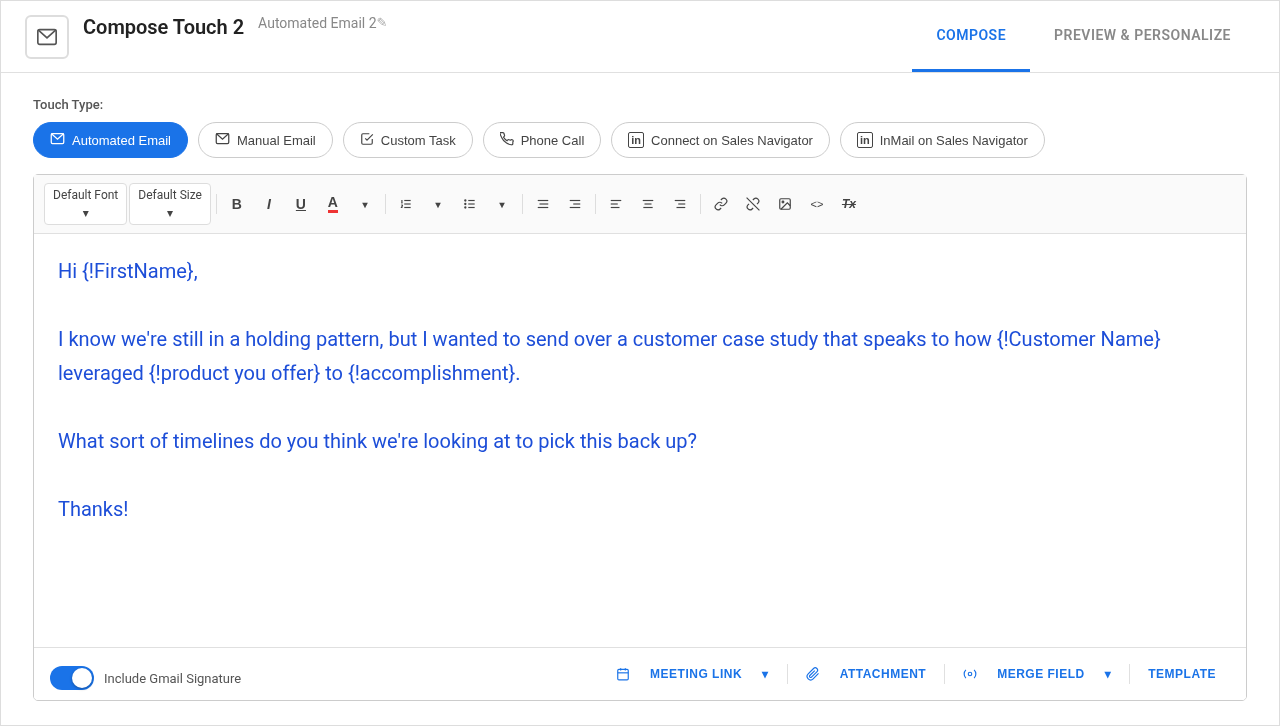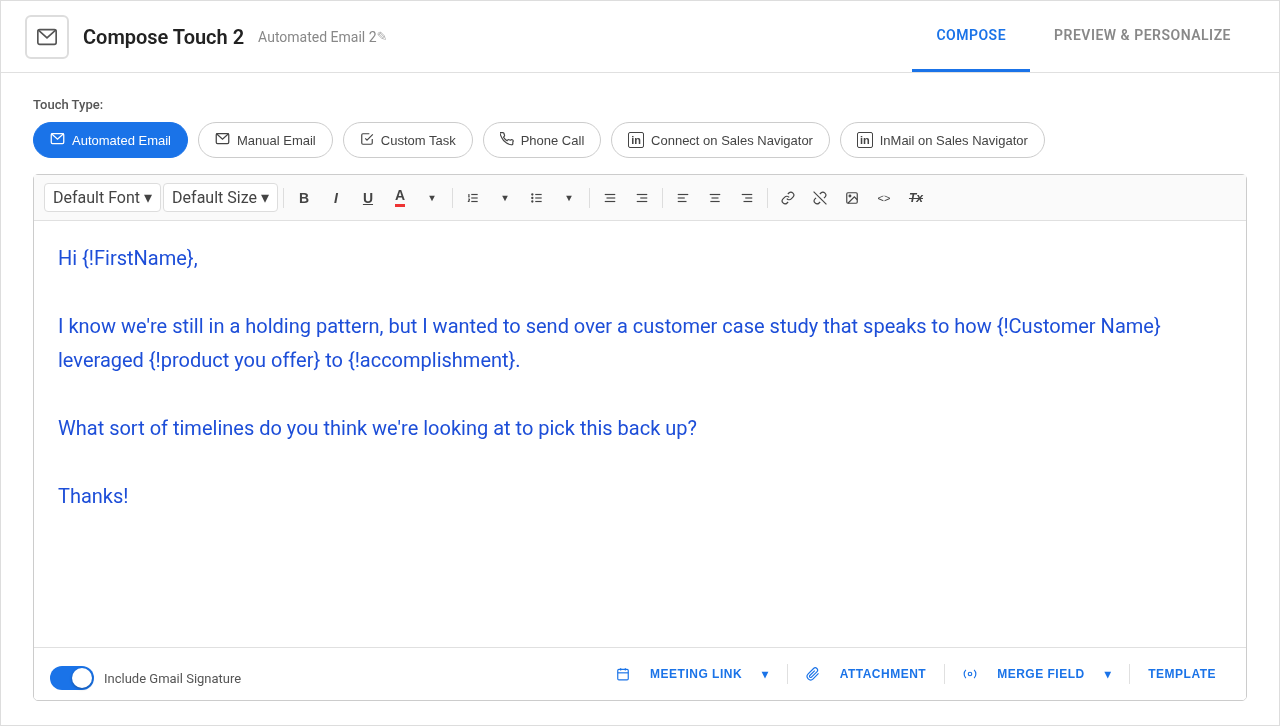--- a/index.html
+++ b/index.html
@@ -24,21 +24,21 @@
       display: flex;
       align-items: center;
       justify-content: space-between;
       padding: 0 24px;
       border-bottom: 1px solid #e0e0e0;
       height: 72px;
       background: #fff;
     }
     .header-left {
       display: flex;
-      align-items: center;
+      align-items: flex-start;
       gap: 14px;
     }
     .header-icon-box {
       width: 44px;
       height: 44px;
       border: 2px solid #ddd;
       border-radius: 6px;
       display: flex;
       align-items: center;
       justify-content: center;
@@ -178,25 +178,26 @@
       height: 20px;
       background: #ddd;
       margin: 0 3px;
     }
     .toolbar-dropdown {
       display: flex;
       align-items: center;
       padding: 4px 8px;
       border: 1px solid #ddd;
       border-radius: 4px;
-      font-size: 16px;
+      font-size: 12px;
       color: #444;
       background: #fff;
       cursor: pointer;
       gap: 4px;
+      flex-direction: column;
     }
     .editor-body {
       padding: 20px 24px;
       flex: 1;
       font-size: 20px;
       color: #1d4ed8;
       line-height: 1.7;
       min-height: 280px;
     }
     

